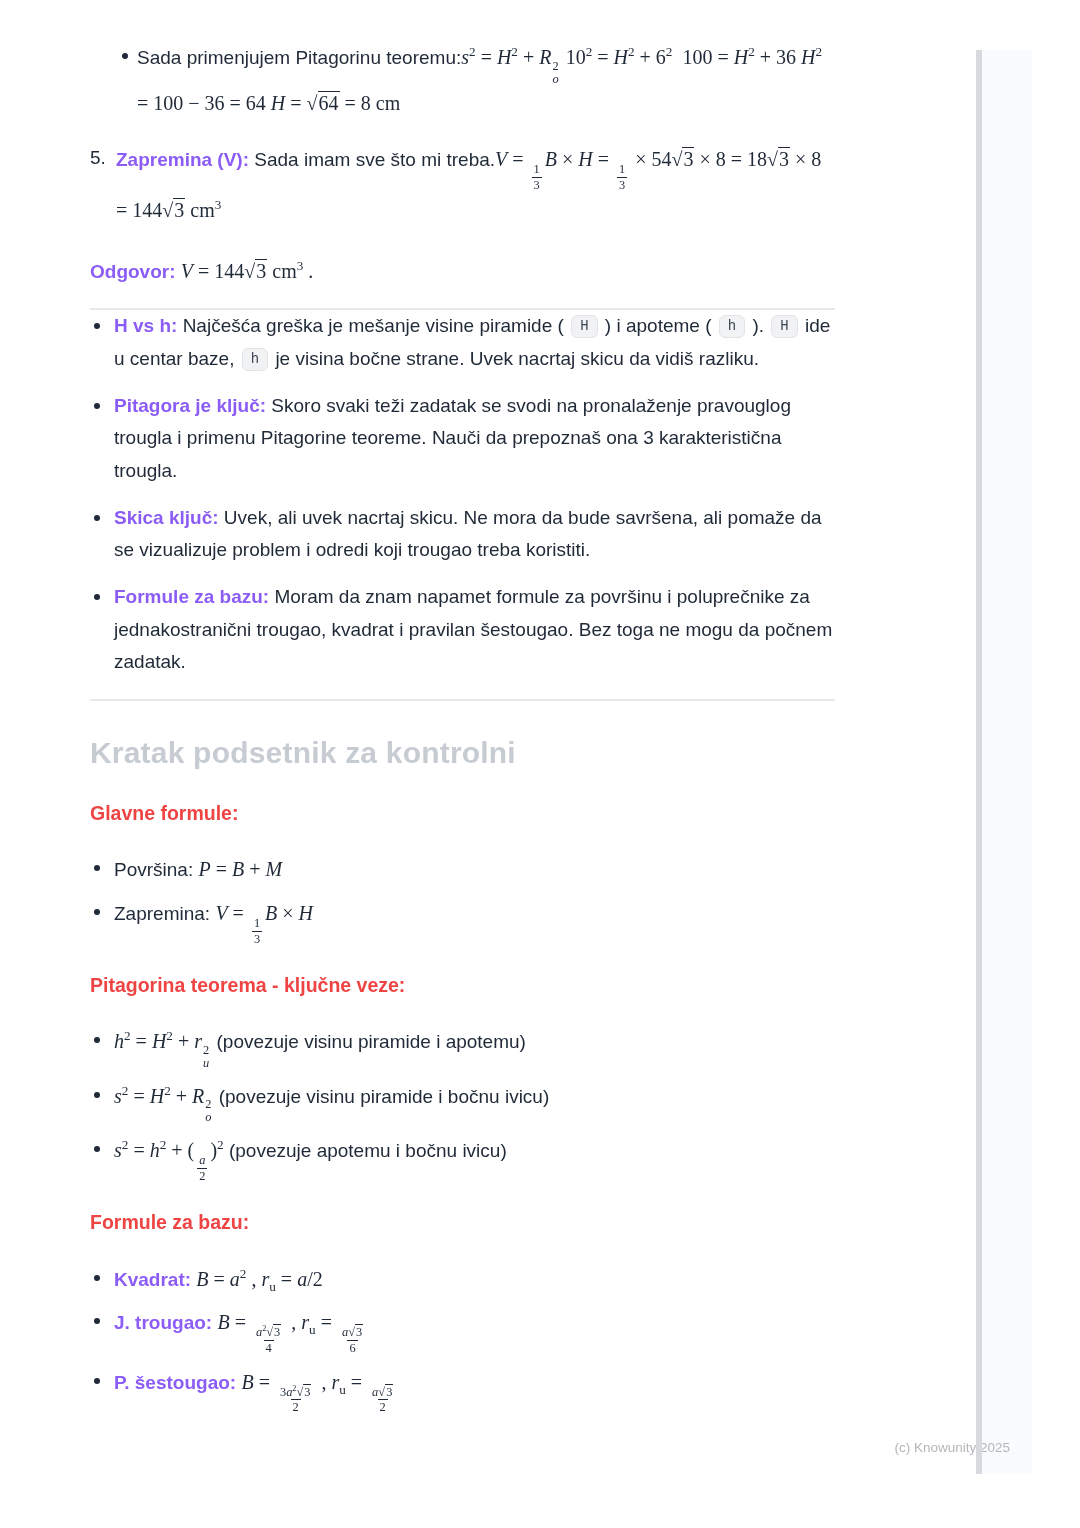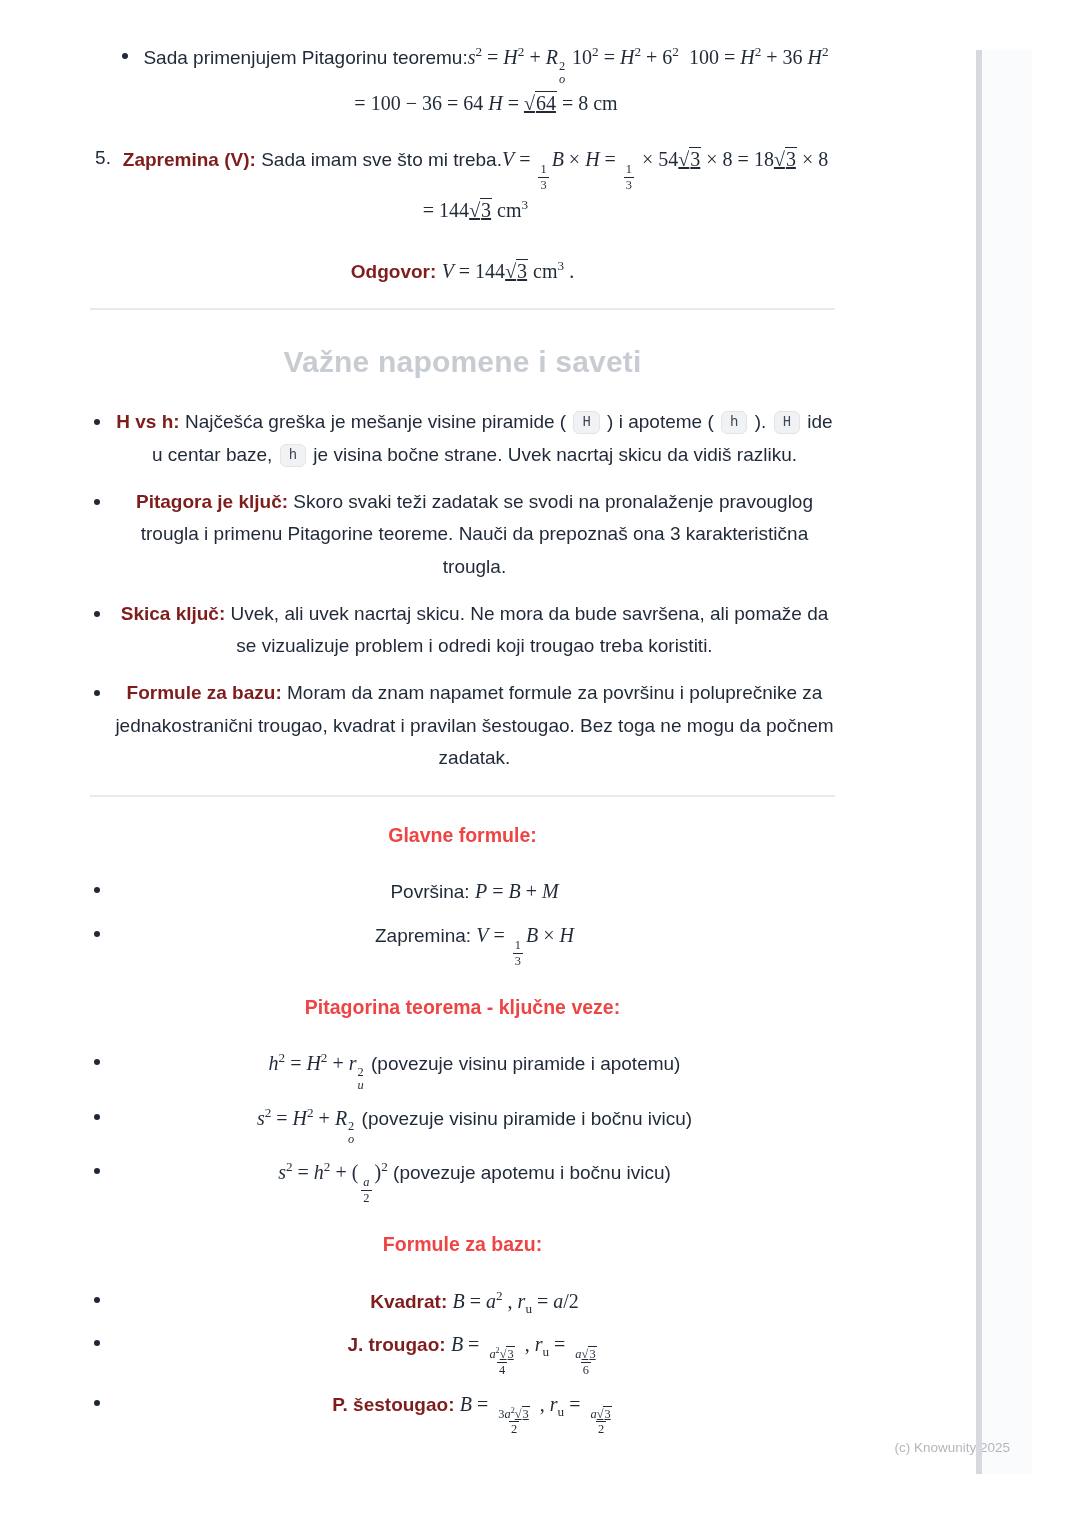--- a/index.html
+++ b/index.html
@@ -4,53 +4,53 @@
 <style>
   html,body{margin:0;padding:0;}
   body{
     width:1080px;height:1528px;position:relative;overflow:hidden;
     background:#ffffff;
     font-family:"Liberation Sans","DejaVu Sans",sans-serif;
     color:#1f2937;
   }
   .content{
     position:absolute;left:90px;top:40px;width:745px;
-    font-size:19px;line-height:1.72;text-align:center;
+    font-size:19px;line-height:1.72;
   }
   
   .mt{font-family:"Liberation Serif","DejaVu Serif",serif;font-size:20px;}
   .mt i{font-style:italic;}
   .mt sup{font-size:66%;line-height:0;vertical-align:super;}
   .mt sub{font-size:66%;line-height:0;vertical-align:sub;}
   .ss{display:inline-flex;flex-direction:column;align-items:flex-start;font-size:62%;line-height:1.05;vertical-align:-0.45em;margin-left:1px;margin-right:2px;}
   .frac{display:inline-flex;flex-direction:column;align-items:center;font-size:62%;line-height:1.2;vertical-align:-0.55em;margin:0 3px;}
   .frac .de{border-top:1px solid currentColor;padding:0 2px;}
   .frac .nu{padding:0 2px;}
-  .sqrt{white-space:nowrap;text-decoration:underline;}
+  .sqrt{white-space:nowrap;}
   .sqrt .rd{border-top:1.6px solid currentColor;padding:0 1px;}
   
   .chip{
     display:inline-block;font-family:"Liberation Mono","DejaVu Sans Mono",monospace;
     font-size:14px;line-height:1.35;color:#3c4654;
     background:#f1f2f4;border:1px solid #e2e4e8;border-radius:6px;
     padding:1px 8px;margin:0 2px;vertical-align:2px;
   }
   
   ul{list-style:none;margin:0;padding:0;}
   li{position:relative;margin:0 0 14px 0;padding-left:24px;}
   li::before{
     content:"";position:absolute;left:4px;top:13px;width:6px;height:6px;border-radius:50%;background:#1f2937;
   }
   ul.sublist{margin-left:32px;}
   ul.sublist li{padding-left:15px;margin-bottom:22px;}
   ul.sublist li::before{left:0;}
   .num-item{display:flex;margin:0 0 26px 0;}
   .num-item .num{flex:0 0 26px;}
   .answer{margin:16px 0 0 0;}
-  b{font-weight:700;color:#7f1d1d;}
+  b{font-weight:700;color:#8b5cf6;}
   hr.divider{border:none;border-top:2px solid #e8e9ec;margin:20px 0 0 0;}
   h2{
     font-size:30px;font-weight:700;color:#c7ccd3;
     margin:34px 0 26px 0;line-height:1.2;letter-spacing:.2px;
   }
   h3{font-size:19.5px;font-weight:700;color:#ef4444;margin:22px 0 22px 0;}
   .fgroup li{margin-bottom:9px;}
   .footer{
     position:absolute;top:1440px;right:70px;
     font-size:13.5px;color:#b3b7bc;z-index:3;text-align:center;
@@ -84,31 +84,31 @@
           </span><i>B</i> × <i>H</i> = <span class="frac">
             <span class="nu">1</span>
             <span class="de">3</span>
           </span> × 54<span class="sqrt">√<span class="rd">3</span></span> × 8 = 18<span class="sqrt">√<span class="rd">3</span></span> × 8 = 144<span class="sqrt">√<span class="rd">3</span></span> cm<sup>3</sup></span></div>
   </div>
 
   <p class="answer"><b>Odgovor:</b> <span class="mt"><i>V</i> = 144<span class="sqrt">√<span class="rd">3</span></span> cm<sup>3</sup> .</span></p>
 
   <hr class="divider">
 
-  <h2>Važne napomene i saveti</h2>
 
   <ul>
     <li><b>H vs h:</b> Najčešća greška je mešanje visine piramide ( <code class="chip">H</code> ) i apoteme ( <code class="chip">h</code> ). <code class="chip">H</code> ide u centar baze, <code class="chip">h</code> je visina bočne strane. Uvek nacrtaj skicu da vidiš razliku.</li>
     <li><b>Pitagora je ključ:</b> Skoro svaki teži zadatak se svodi na pronalaženje pravouglog trougla i primenu Pitagorine teoreme. Nauči da prepoznaš ona 3 karakteristična trougla.</li>
     <li><b>Skica ključ:</b> Uvek, ali uvek nacrtaj skicu. Ne mora da bude savršena, ali pomaže da se vizualizuje problem i odredi koji trougao treba koristiti.</li>
     <li><b>Formule za bazu:</b> Moram da znam napamet formule za površinu i poluprečnike za jednakostranični trougao, kvadrat i pravilan šestougao. Bez toga ne mogu da počnem zadatak.</li>
   </ul>
 
   <hr class="divider">
 
+  <h2>Kratak podsetnik za kontrolni</h2>
 
   <h3>Glavne formule:</h3>
   <ul class="fgroup">
     <li>Površina: <span class="mt"><i>P</i> = <i>B</i> + <i>M</i></span></li>
     <li>Zapremina: <span class="mt"><i>V</i> = <span class="frac">
             <span class="nu">1</span>
             <span class="de">3</span>
           </span><i>B</i> × <i>H</i></span></li>
   </ul>
 

